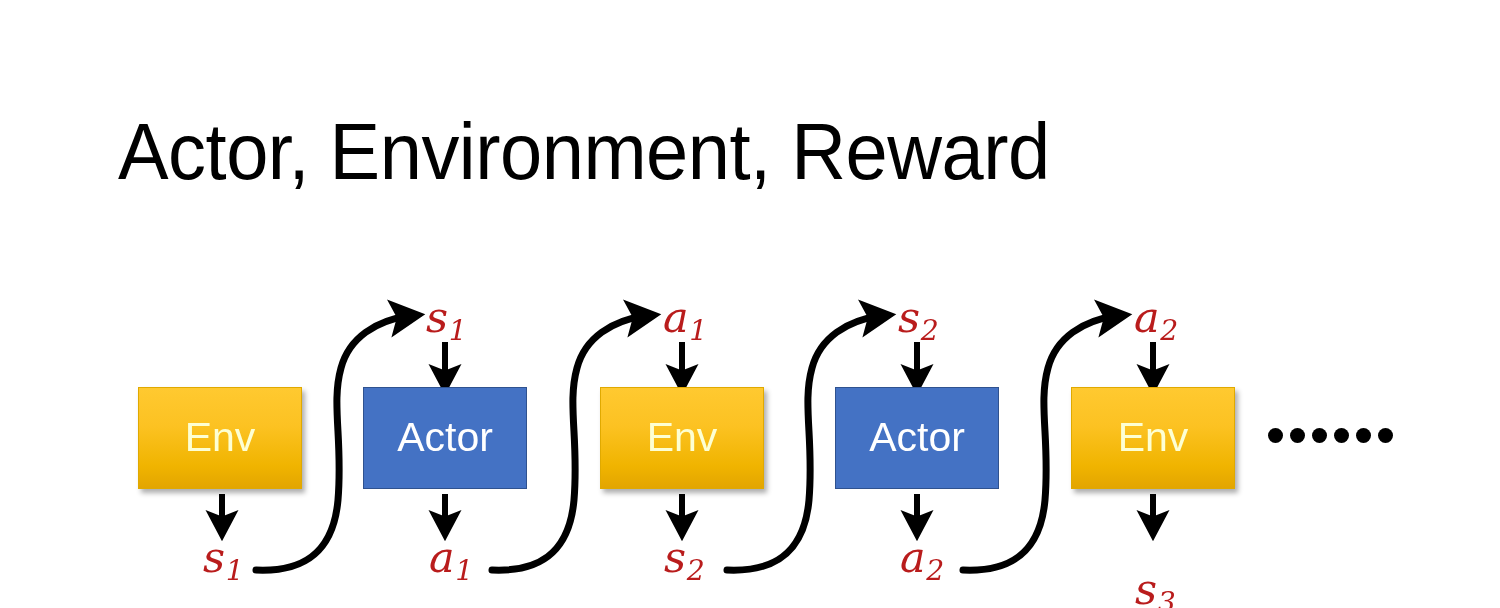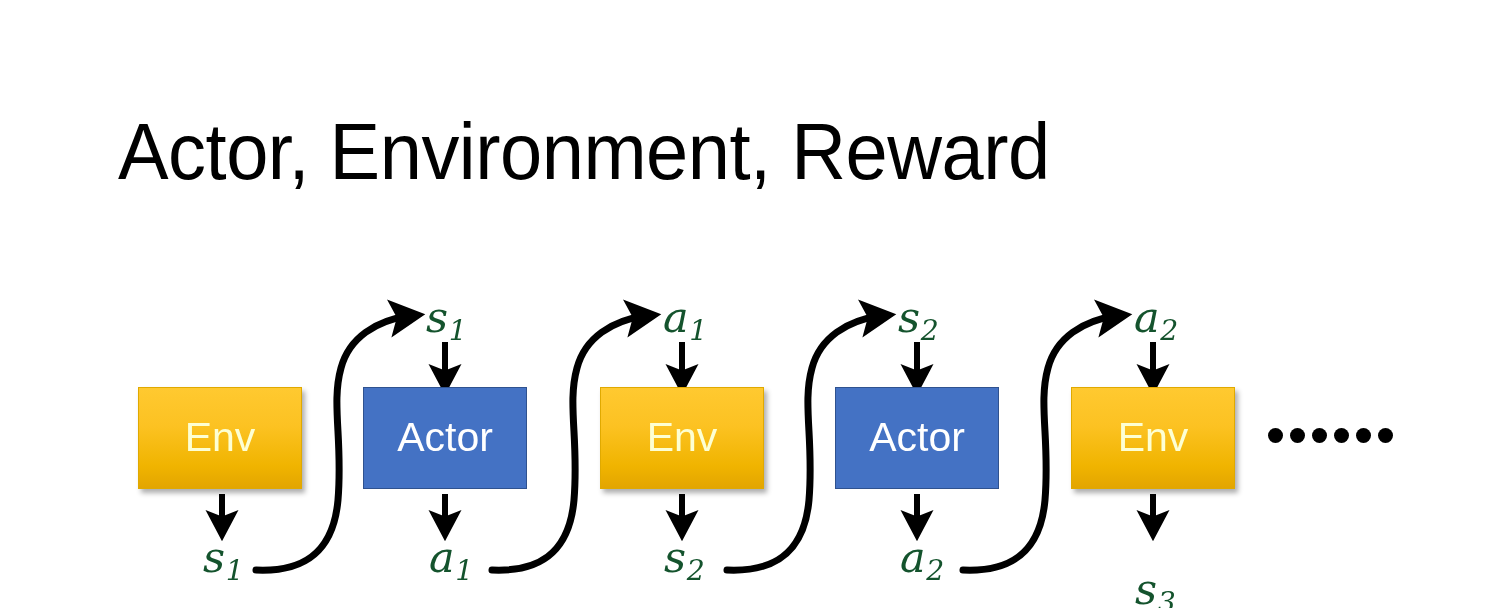--- a/index.html
+++ b/index.html
@@ -85,21 +85,21 @@
     transform: translateY(-1px);
   }
 
   
   .mathlabel {
     position: absolute;
     font-family: "DejaVu Serif", serif;
     font-style: italic;
     font-size: 43px;
     line-height: 1;
-    color: #14532d;
+    color: #b91c1c;
     white-space: nowrap;
   }
   .mathlabel .sub {
     font-size: 0.66em;
     font-style: italic;
     vertical-align: baseline;
     position: relative;
     top: 0.28em;
     left: 0.02em;
   }

